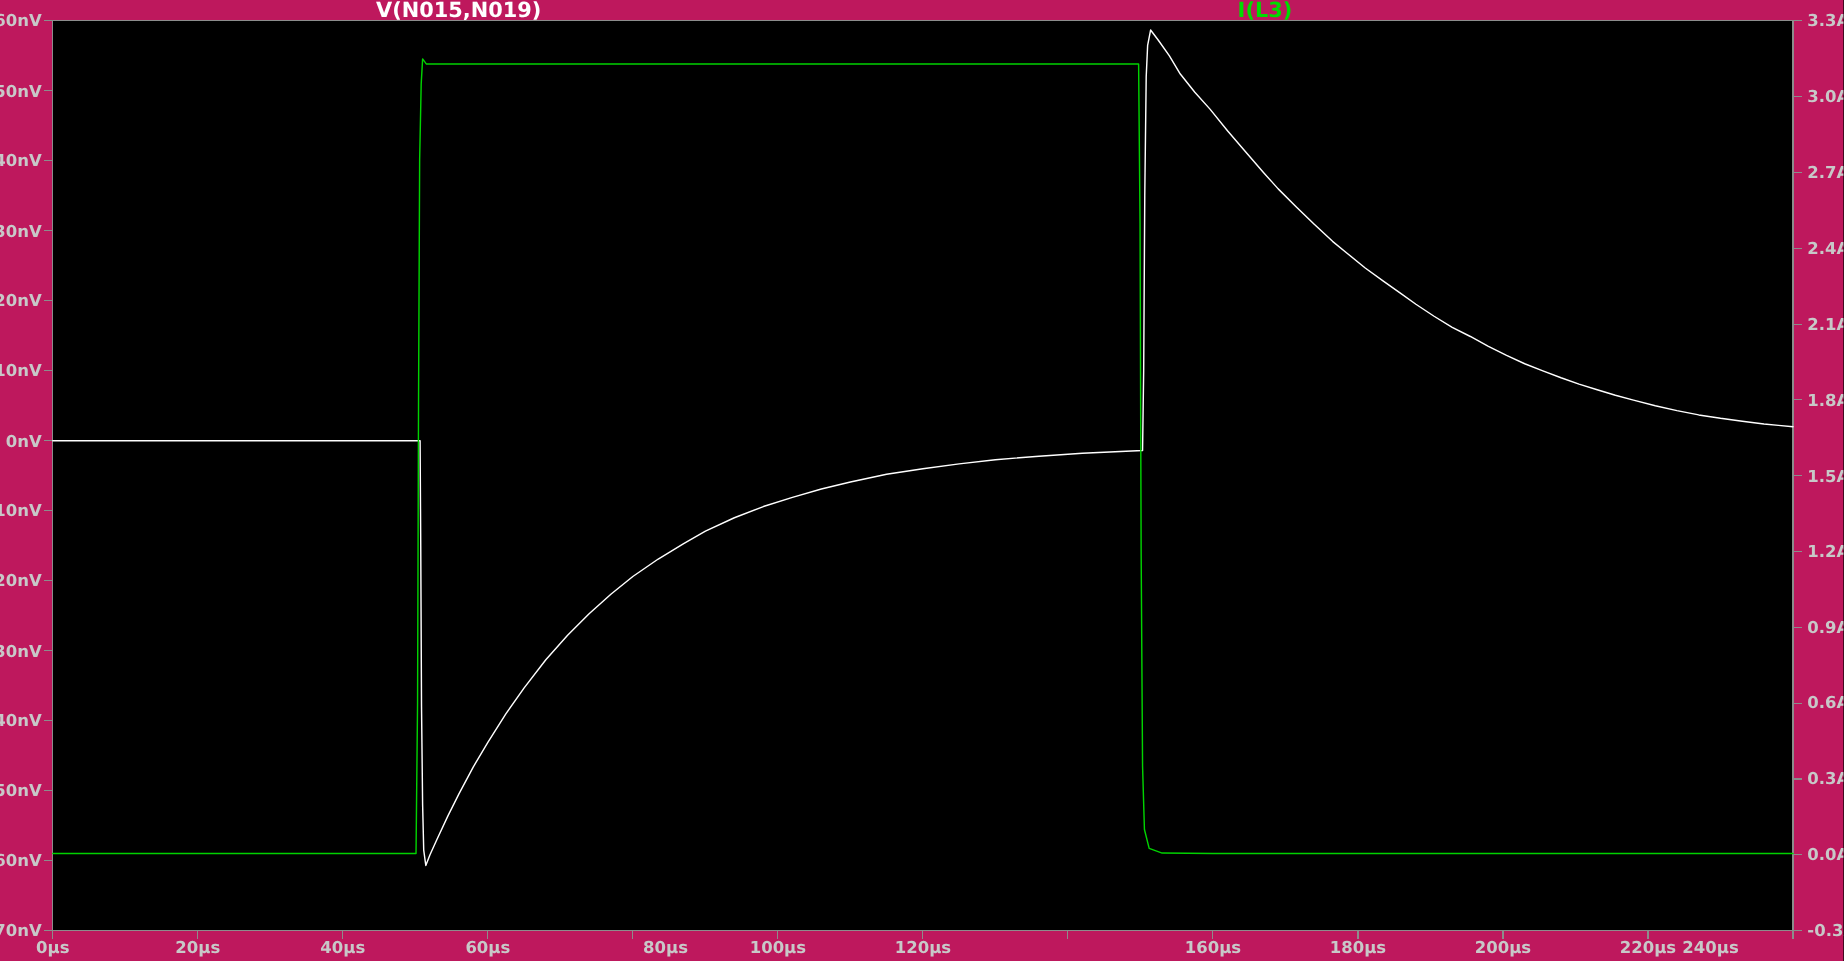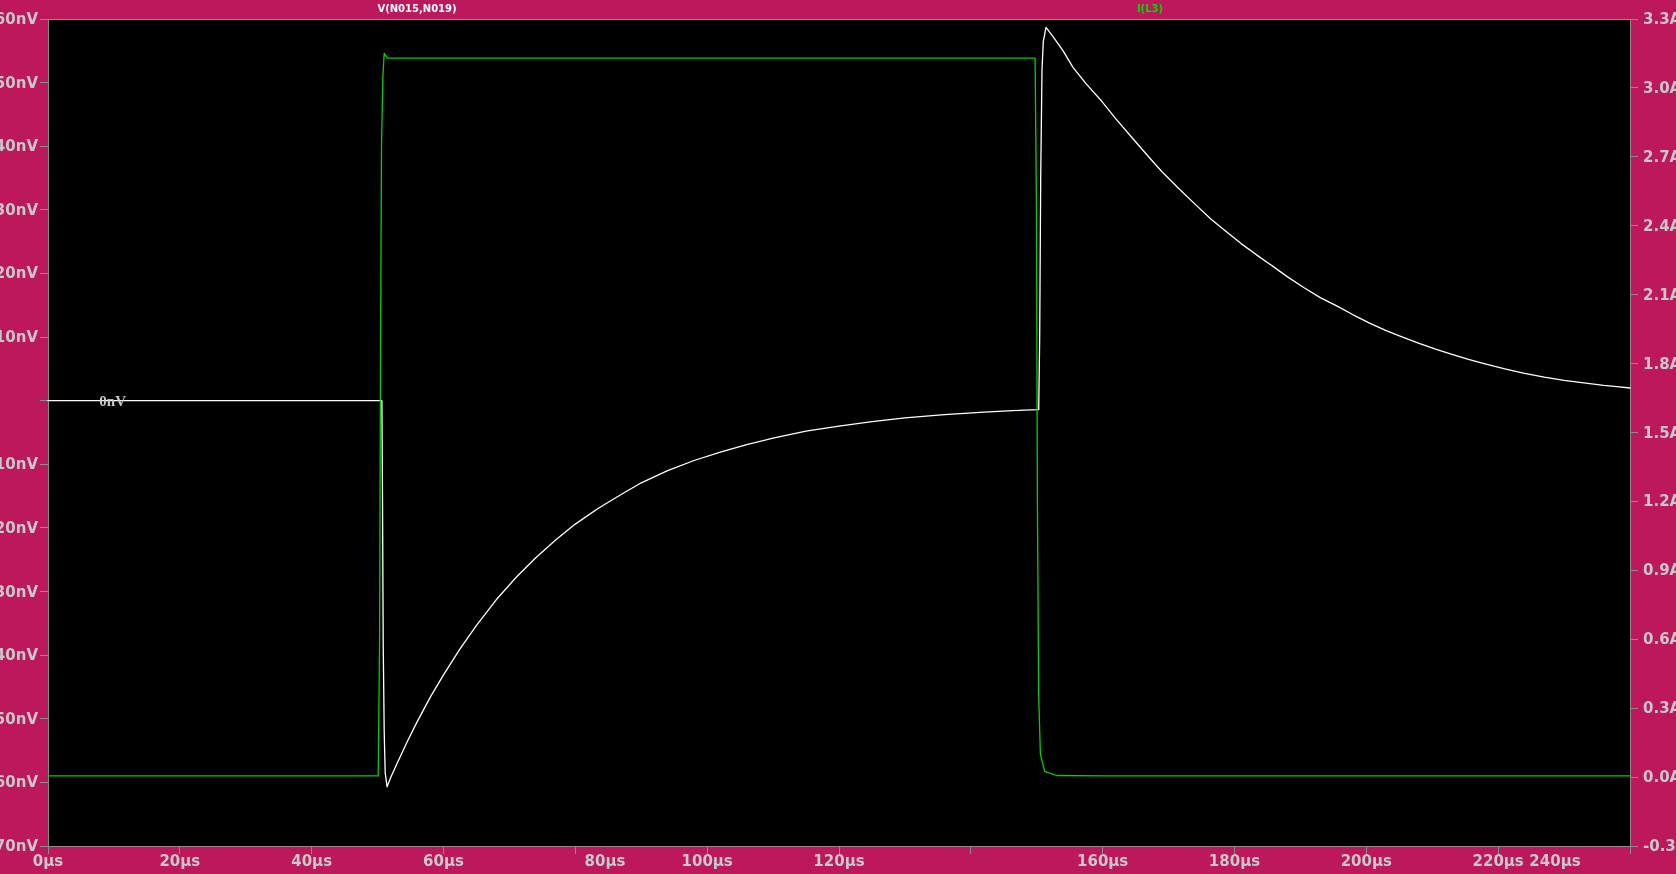--- a/index.html
+++ b/index.html
@@ -8,21 +8,21 @@
     font-family:"DejaVu Sans","Liberation Sans",sans-serif;font-weight:bold;
   }
   #plot-svg{position:absolute;left:0;top:0;width:1676px;height:874px;display:block;}
   .ticklabel{
     position:absolute;font-size:15px;line-height:18px;white-space:nowrap;
     -webkit-user-select:none;user-select:none;
   }
   .xlabel{width:90px;text-align:center;}
   .legend{
     position:absolute;top:0px;height:18px;width:220px;text-align:center;
-    font-size:10px;line-height:18px;cursor:pointer;white-space:nowrap;
+    font-size:19px;line-height:18px;cursor:pointer;white-space:nowrap;
   }
 </style>
 </head>
 <body>
 
 <div id="root">
   <svg id="plot-svg" xmlns="http://www.w3.org/2000/svg" viewBox="0 0 1676 874">
       <rect x="48" y="19" width="1582" height="827" fill="#000000"></rect>
       <rect x="48" y="19" width="1582" height="827" fill="none" stroke="#8c8c8c" stroke-width="1" shape-rendering="crispEdges"></rect>
       <line x1="40" y1="19" x2="48" y2="19" stroke="#8c8c8c" stroke-width="1" shape-rendering="crispEdges"></line>
@@ -68,21 +68,21 @@
       <polyline points="48.0,400.7 127.1,400.7 212.8,400.7 298.5,400.7 381.9,400.7 382.5,496.1 383.2,642.4 384.2,731.5 385.2,772.8 387.1,786.8 390.8,777.3 397.4,762.7 407.2,741.7 417.1,721.9 430.3,697.1 443.5,674.9 460.0,648.8 476.5,625.3 496.2,599.8 516.0,577.5 535.8,557.8 555.6,540.0 575.3,524.1 598.4,508.2 621.5,494.2 641.3,482.8 667.6,470.7 694.0,460.5 720.4,452.2 746.7,444.6 773.1,438.2 806.0,431.2 839.0,426.1 872.0,421.7 904.9,417.9 944.5,414.7 984.0,412.1 1023.6,410.2 1038.7,409.6 1039.7,337.1 1040.7,178.0 1042.0,69.9 1043.3,41.3 1046.0,27.3 1053.2,36.8 1063.1,50.8 1073.0,67.3 1086.2,83.9 1100.0,99.2 1115.9,118.9 1132.3,138.0 1148.8,157.0 1162.0,171.7 1178.5,188.2 1195.0,204.1 1211.4,219.4 1224.6,230.2 1241.1,243.6 1257.6,255.6 1274.0,267.1 1287.2,276.6 1303.7,287.5 1320.2,297.6 1336.7,305.9 1353.1,314.8 1369.6,323.1 1386.1,330.7 1402.6,337.1 1419.1,343.4 1435.5,349.2 1452.0,354.3 1468.5,359.3 1485.0,363.8 1504.8,368.9 1524.5,373.3 1544.3,377.2 1564.1,380.3 1583.9,382.9 1603.6,385.4 1616.8,386.7 1630.0,388.0" fill="none" stroke="#ffffff" stroke-width="1.3" stroke-linejoin="round" stroke-linecap="round"></polyline>
       <polyline points="48.0,775.9 179.8,775.9 311.7,775.9 378.2,775.9 379.6,639.3 380.5,363.6 381.5,145.3 382.9,76.4 384.2,53.5 387.5,58.1 443.5,58.1 575.3,58.1 707.2,58.1 839.0,58.1 970.8,58.1 1035.1,58.1 1036.4,202.8 1037.4,501.4 1038.7,696.7 1040.4,754.1 1044.7,771.3 1056.5,775.5 1102.7,775.9 1234.5,775.9 1366.3,775.9 1498.2,775.9 1630.0,775.9" fill="none" stroke="#00d200" stroke-width="1.3" stroke-linejoin="round" stroke-linecap="round"></polyline>
     </svg>
   <div id="labels">
       <div class="ticklabel" style="right: 1638px; top: 10px; color: rgb(200, 200, 200);">60nV</div>
       <div class="ticklabel" style="right: 1638px; top: 73.6154px; color: rgb(200, 200, 200);">50nV</div>
       <div class="ticklabel" style="right: 1638px; top: 137.231px; color: rgb(200, 200, 200);">40nV</div>
       <div class="ticklabel" style="right: 1638px; top: 200.846px; color: rgb(200, 200, 200);">30nV</div>
       <div class="ticklabel" style="right: 1638px; top: 264.462px; color: rgb(200, 200, 200);">20nV</div>
       <div class="ticklabel" style="right: 1638px; top: 328.077px; color: rgb(200, 200, 200);">10nV</div>
-      <div class="ticklabel" style="right: 1550px; top: 391.692px; color: rgb(200, 200, 200); font-family: Liberation Serif, serif;">0nV</div>
+      <div class="ticklabel" style="right: 1638px; top: 391.692px; color: rgb(200, 200, 200);">0nV</div>
       <div class="ticklabel" style="right: 1638px; top: 455.308px; color: rgb(200, 200, 200);">-10nV</div>
       <div class="ticklabel" style="right: 1638px; top: 518.923px; color: rgb(200, 200, 200);">-20nV</div>
       <div class="ticklabel" style="right: 1638px; top: 582.538px; color: rgb(200, 200, 200);">-30nV</div>
       <div class="ticklabel" style="right: 1638px; top: 646.154px; color: rgb(200, 200, 200);">-40nV</div>
       <div class="ticklabel" style="right: 1638px; top: 709.769px; color: rgb(200, 200, 200);">-50nV</div>
       <div class="ticklabel" style="right: 1638px; top: 773.385px; color: rgb(200, 200, 200);">-60nV</div>
       <div class="ticklabel" style="right: 1638px; top: 837px; color: rgb(200, 200, 200);">-70nV</div>
       <div class="ticklabel" style="left: 1643px; top: 10px; color: rgb(200, 200, 200);">3.3A</div>
       <div class="ticklabel" style="left: 1643px; top: 78.9167px; color: rgb(200, 200, 200);">3.0A</div>
       <div class="ticklabel" style="left: 1643px; top: 147.833px; color: rgb(200, 200, 200);">2.7A</div>

